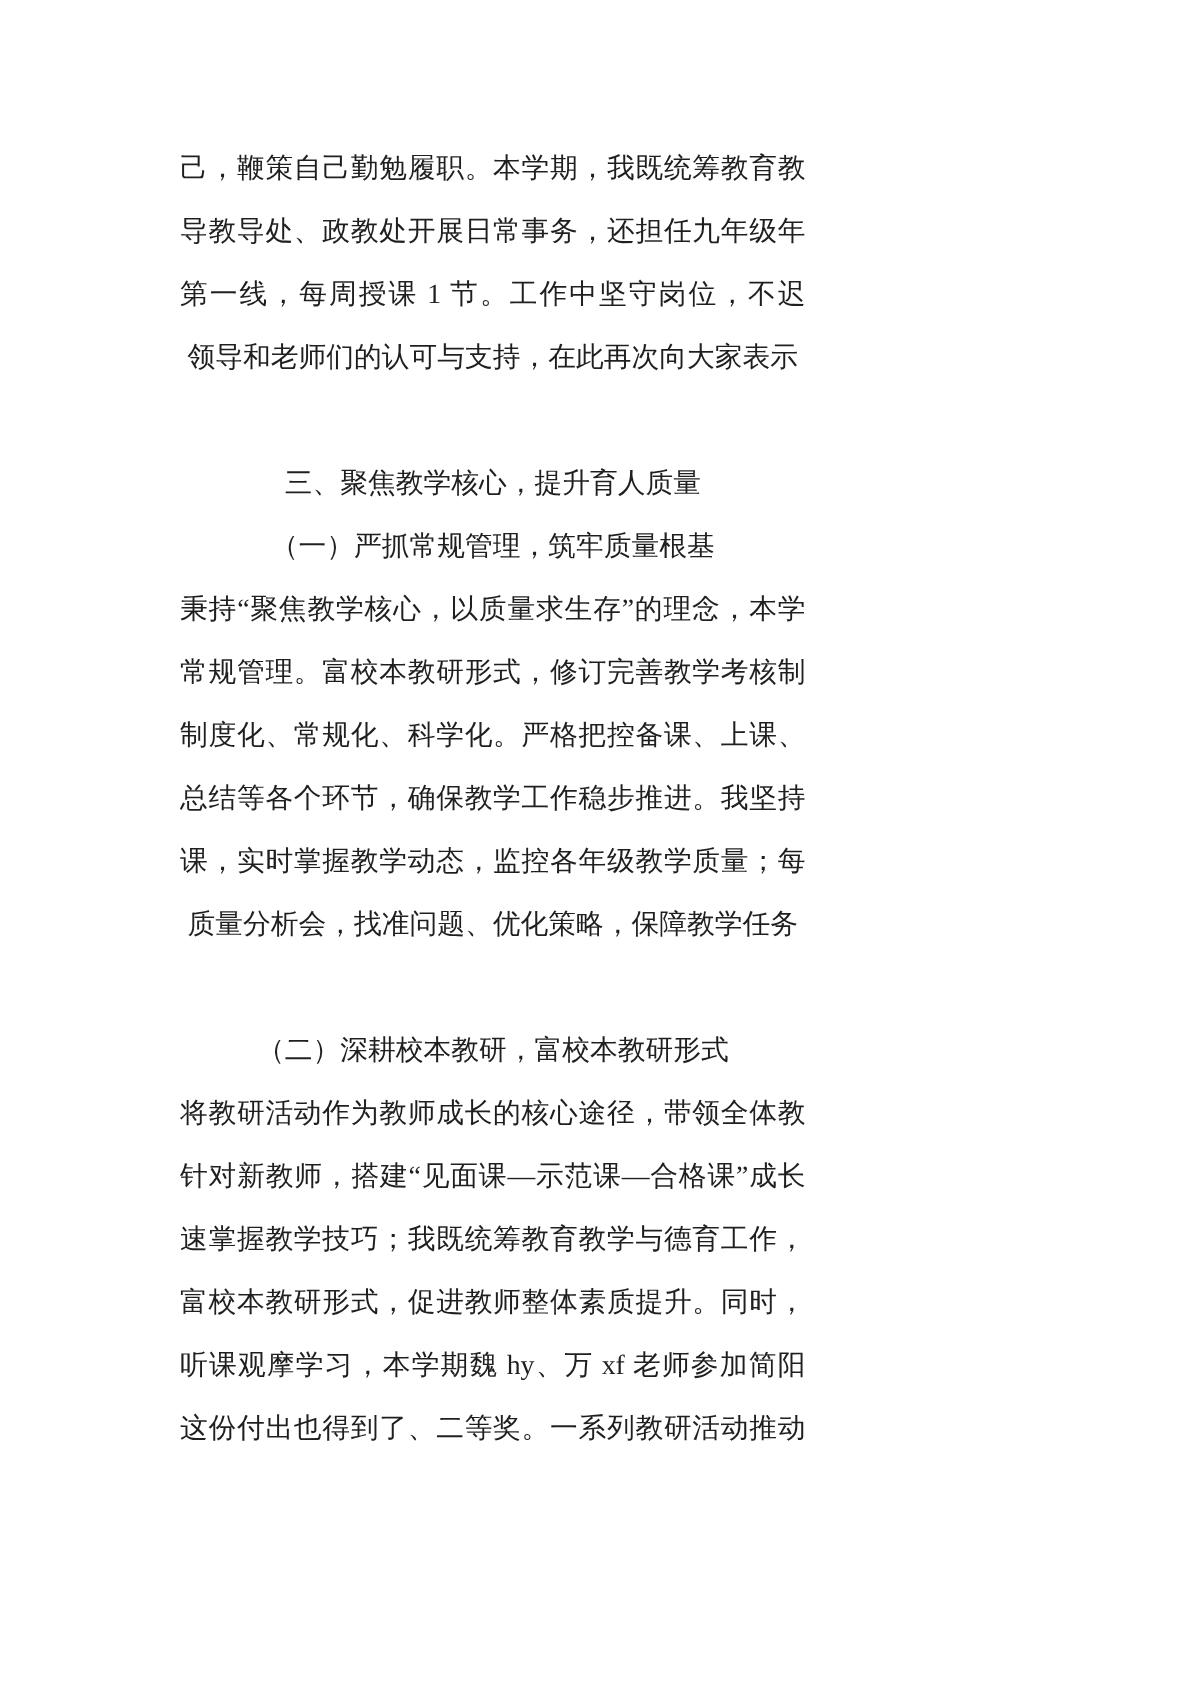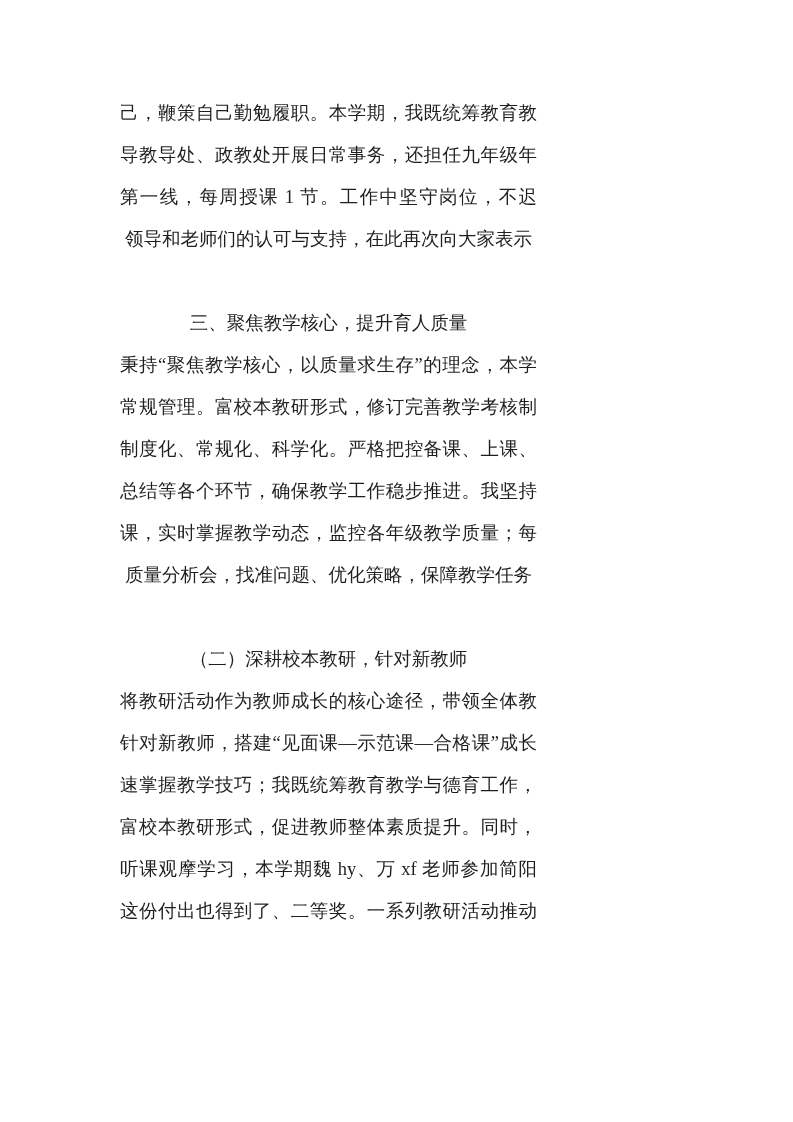--- a/index.html
+++ b/index.html
@@ -44,31 +44,32 @@
 <div class="doc-page">
 
   <div class="line justified">己，鞭策自己勤勉履职。本学期，我既统筹教育教学与德育工作，领</div>
   <div class="line justified">导教导处、政教处开展日常事务，还担任九年级年级组长，深入教学</div>
   <div class="line justified">第一线，每周授课 1 节。工作中坚守岗位，不迟到、不早退、无无故</div>
   <div class="line">领导和老师们的认可与支持，在此再次向大家表示感谢！</div>
 
   <div class="blank-line"></div>
 
   <div class="line">三、聚焦教学核心，提升育人质量</div>
+  <div class="line">（一）严抓常规管理，筑牢质量根基</div>
 
   <div class="line justified">秉持“聚焦教学核心，以质量求生存”的理念，本学期重点强化教学</div>
   <div class="line justified">常规管理。富校本教研形式，修订完善教学考核制度，让教学管理实现</div>
   <div class="line justified">制度化、常规化、科学化。严格把控备课、上课、成长阶梯、测验、</div>
   <div class="line justified">总结等各个环节，确保教学工作稳步推进。我坚持每周深入课堂听评</div>
   <div class="line justified">课，实时掌握教学动态，监控各年级教学质量；每次考试后及时组织</div>
   <div class="line">质量分析会，找准问题、优化策略，保障教学任务高质量完成。</div>
 
   <div class="blank-line"></div>
 
-  <div class="line">（二）深耕校本教研，针对新教师</div>
+  <div class="line">（二）深耕校本教研，富校本教研形式</div>
 
   <div class="line justified">将教研活动作为教师成长的核心途径，带领全体教师推进教改教研。</div>
   <div class="line justified">针对新教师，搭建“见面课—示范课—合格课”成长阶梯，助力其快</div>
   <div class="line justified">速掌握教学技巧；我既统筹教育教学与德育工作，表彰优秀教师，丰</div>
   <div class="line justified">富校本教研形式，促进教师整体素质提升。同时，多次组织教师外出</div>
   <div class="line justified">听课观摩学习，本学期魏 hy、万 xf 老师参加简阳市公开课，分别荣</div>
   <div class="line justified">这份付出也得到了、二等奖。一系列教研活动推动教师快速成长，课</div>
 
 </div>
 

